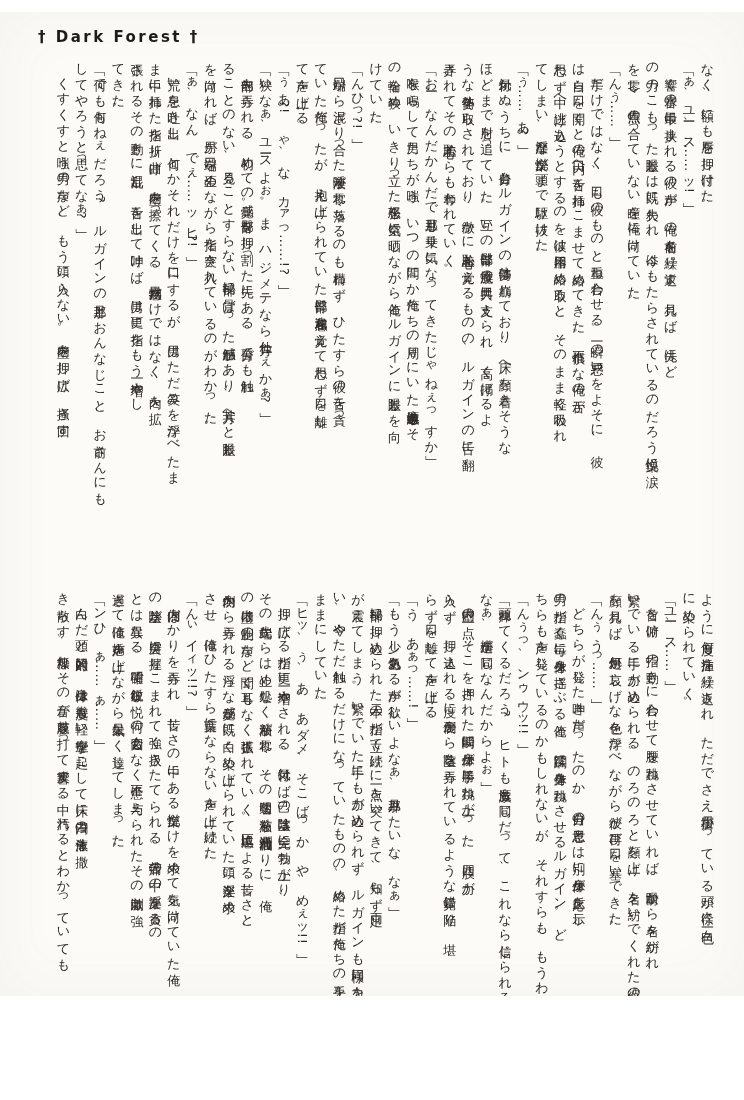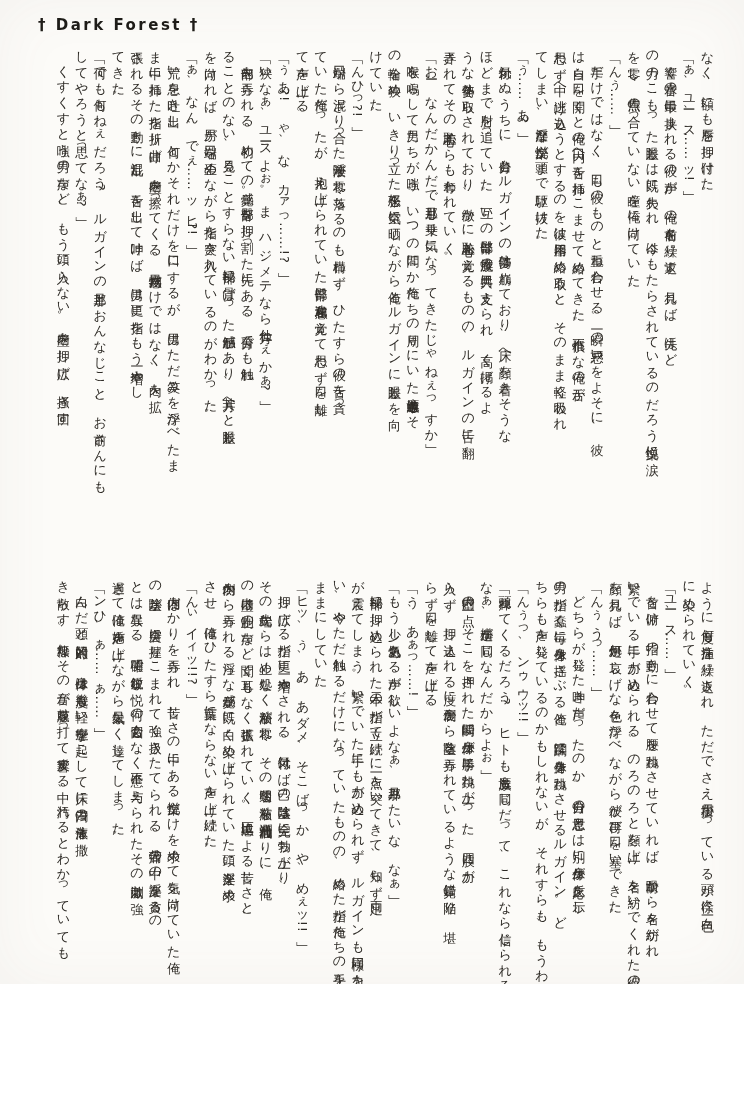--- a/index.html
+++ b/index.html
@@ -4,20 +4,21 @@
 <style>
   html,body{margin:0;padding:0;}
   #page{
     position:relative;
     width:744px;height:984px;
     background:#fcfbf8;
     color:#2e2b26;
     font-family:"DejaVu Sans",sans-serif;
     overflow:hidden;
     box-shadow:inset 0 0 60px rgba(120,110,95,0.06);
+    margin-top:12px;
   }
   #page-title{
     position:absolute;
     left:38px;top:16px;
     font-size:15px;
     font-weight:bold;
     letter-spacing:2.5px;
     color:#1e1c18;
   }
   .vblock{

